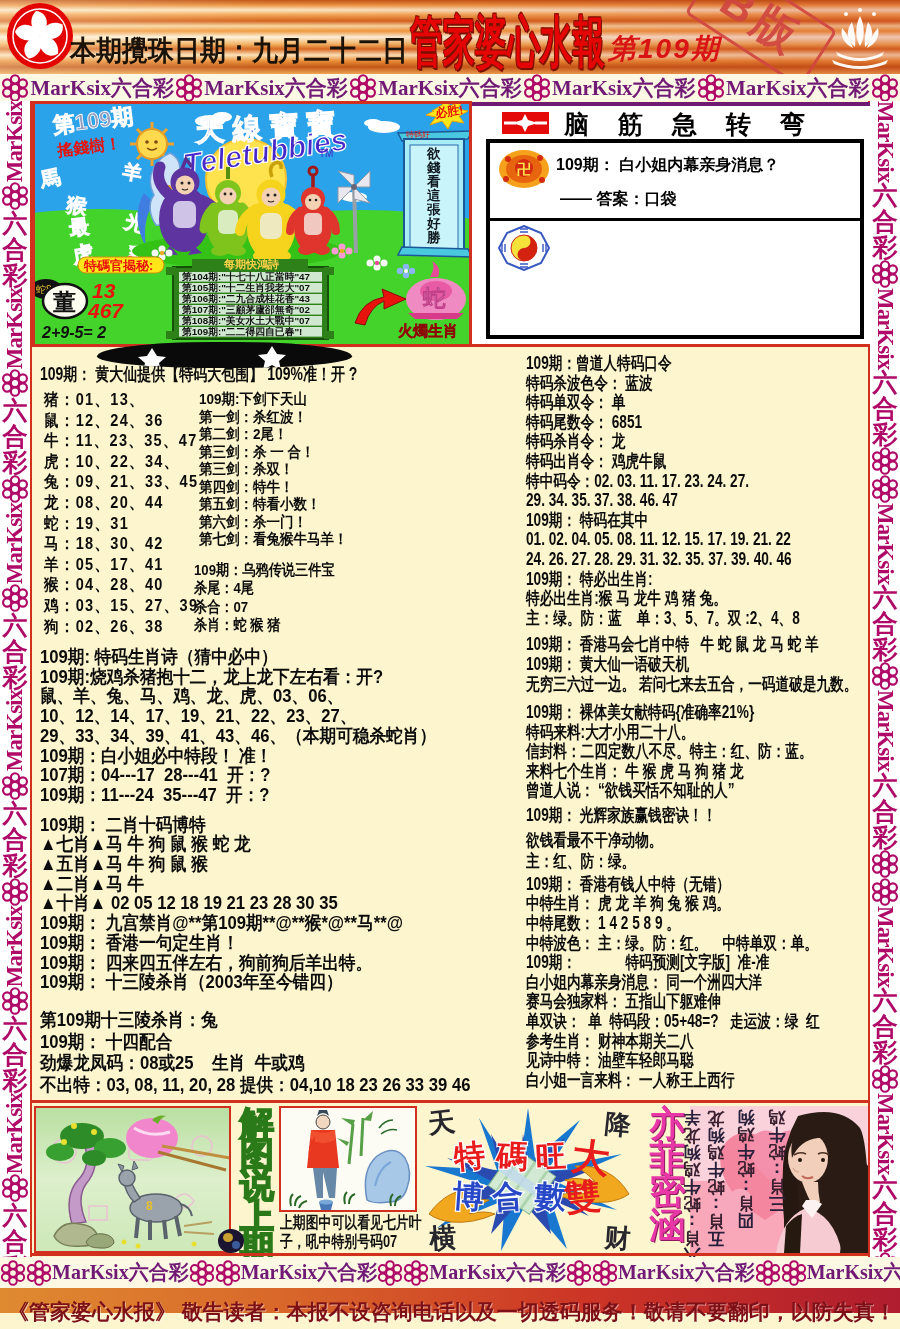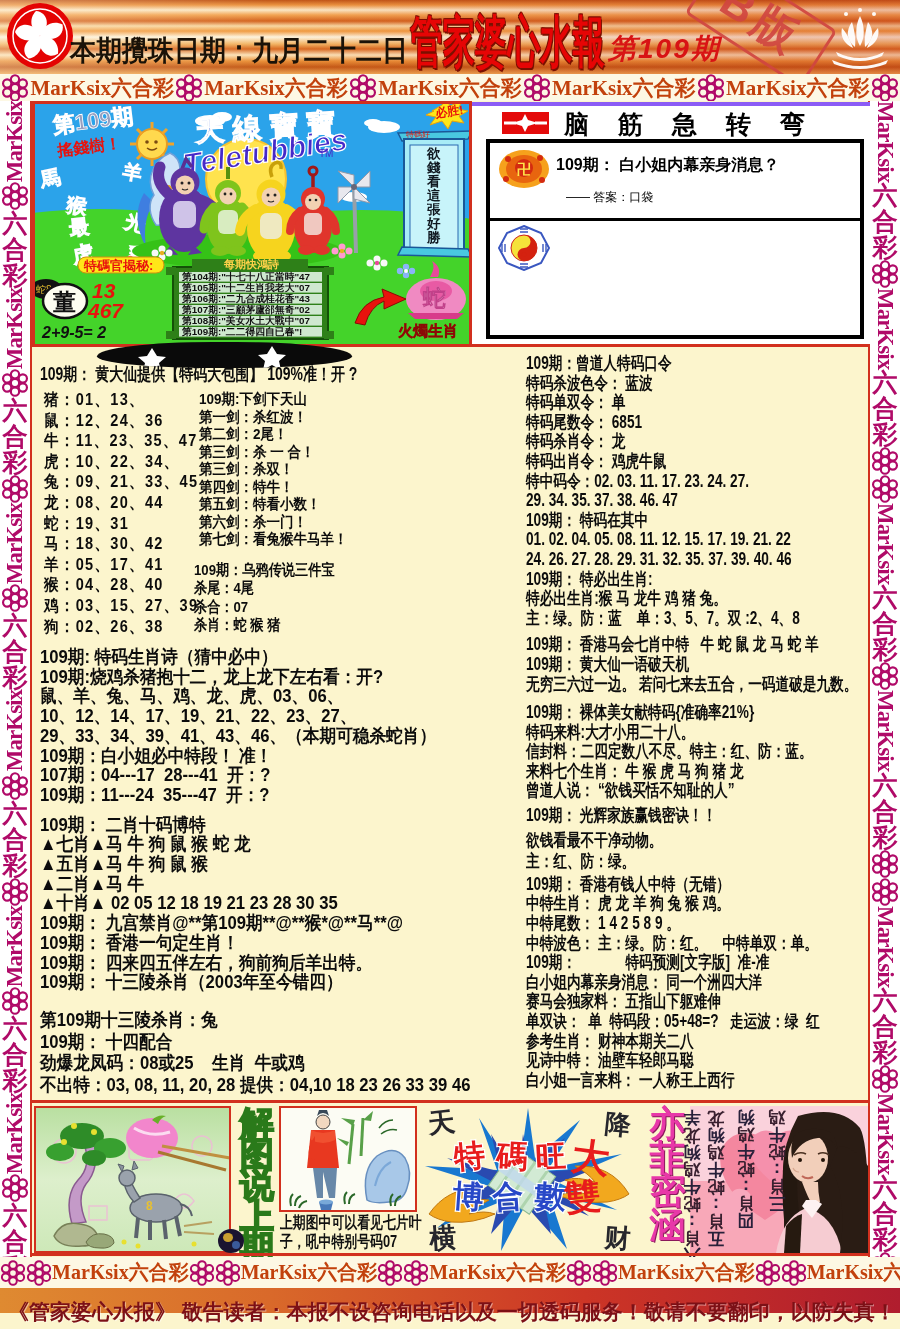--- a/index.html
+++ b/index.html
@@ -14,34 +14,34 @@
  #f09a40 31px,#fdf4de 37px,#f2b464 44px,#d86a22 49px,#fbe2b8 55px,#ea9038 61px,
  #c45a18 67px,#efa855 74px);}
 .hdr-date{left:70px;top:32px;font-size:26px;font-weight:bold;color:#1a1208;letter-spacing:0px;transform:scaleY(1.08);transform-origin:0 0;}
 .hdr-title{left:410px;top:5px;font-size:56px;font-weight:bold;color:#e60505;letter-spacing:0;transform:scaleX(.58);transform-origin:0 0;white-space:nowrap;
  text-shadow:2px 2px 0 #7a1000,-1px -1px 0 #7a1000,1px -1px 0 #7a1000,-1px 1px 0 #7a1000;}
 .hdr-issue{left:608px;top:30px;font-size:28px;font-weight:bold;color:#d81414;font-style:italic;letter-spacing:2px;}
 .stamp{left:692px;top:-12px;width:132px;height:62px;border:3px solid #d04540;border-radius:6px;
  transform:rotate(33deg);color:#d04540;font-size:44px;font-weight:bold;text-align:center;line-height:58px;opacity:.9;letter-spacing:6px;}
 
 .band{left:0;width:900px;background:#fff;display:flex;align-items:center;justify-content:space-evenly;overflow:hidden;}
-.mk{color:#c2410c;font-weight:bold;white-space:nowrap;}
+.mk{color:#701a75;font-weight:bold;white-space:nowrap;}
 .mk .lat{font-family:"Liberation Serif",serif;}
 
 .sbar{top:101px;width:30px;height:1156px;background:#fff;overflow:hidden;}
 .sbar .col{display:flex;flex-direction:column;align-items:center;width:30px;}
 .sbar .col>*{flex:none;}
 .vtxt{color:#b00a68;font-weight:bold;white-space:nowrap;writing-mode:vertical-rl;}
 .cjkv{color:#b00a68;font-weight:bold;font-size:25px;line-height:26px;text-align:center;display:block;}
 .vtxt.up{transform:rotate(180deg);}
 .vtxt .lat{font-family:"Liberation Serif",serif;font-size:23px;letter-spacing:-1px;}
 
 .main{left:30px;top:101px;width:840px;height:1156px;background:#fcf5cd;
  border-left:2px solid #d2301e;border-right:2px solid #d2301e;box-sizing:border-box;}
-.brain{left:440px;top:1px;width:398px;height:242px;background:#fff;border-top:4px solid #8b5cf6;box-sizing:border-box;}
+.brain{left:440px;top:1px;width:398px;height:242px;background:#fff;border-top:4px solid #701a75;box-sizing:border-box;}
 .rule{background:#d2301e;height:3px;}
 .txt{font-weight:bold;color:#0c0c0c;white-space:pre;line-height:20px;font-size:19px;transform-origin:0 0;}
 .gap{height:10px;}
 .updn{transform:rotate(180deg);font-size:17px;font-weight:bold;line-height:17.2px;text-align:center;width:20px;}
 .updn .r{color:#28203a;}.updn .b{color:#3a2030;}
 </style>
 </head>
 <body>
 <div id="page">
 
@@ -635,21 +635,21 @@
      <circle cx="26" cy="19" r="9" fill="#d42b10"></circle>
      <text x="26" y="25" font-size="14" fill="#ffe84a" text-anchor="middle" font-weight="bold">卍</text>
      <circle cx="10" cy="10" r="3" fill="#d42b10"></circle>
             <circle cx="42" cy="9" r="3" fill="#d42b10"></circle>
      <circle cx="8" cy="30" r="3" fill="#d42b10"></circle>
             <circle cx="44" cy="31" r="3" fill="#d42b10"></circle>
     </svg>
 
     <div class="abs" style="left:66px;top:12px;font-size:16px;font-weight:bold;white-space:nowrap;">109期： 白小姐内幕亲身消息？</div>
 
-    <div class="abs" style="left:76px;top:46px;font-size:12px;font-weight:normal;white-space:nowrap;">—— 答案：口袋</div>
+    <div class="abs" style="left:70px;top:46px;font-size:16px;font-weight:bold;white-space:nowrap;">—— 答案：口袋</div>
 
     <svg class="abs" style="left:8px;top:82px;" width="52" height="46" viewBox="0 0 52 46">
      <polygon points="26,1 43,8 51,23 43,38 26,45 9,38 1,23 9,8" fill="#fff" stroke="#3a57c0" stroke-width="2"></polygon>
      <g stroke="#3a57c0" stroke-width="1.4">
               <path d="M22 4 h8 M22 7 h8"></path>
               <path d="M4 19 v8 M7 19 v8"></path>
               <path d="M45 19 v8 M48 19 v8"></path>
               <path d="M22 39 h8 M22 42 h8"></path>
             </g>
      <circle cx="26" cy="23" r="13" fill="#f5e23a" stroke="#c22" stroke-width="1"></circle>

